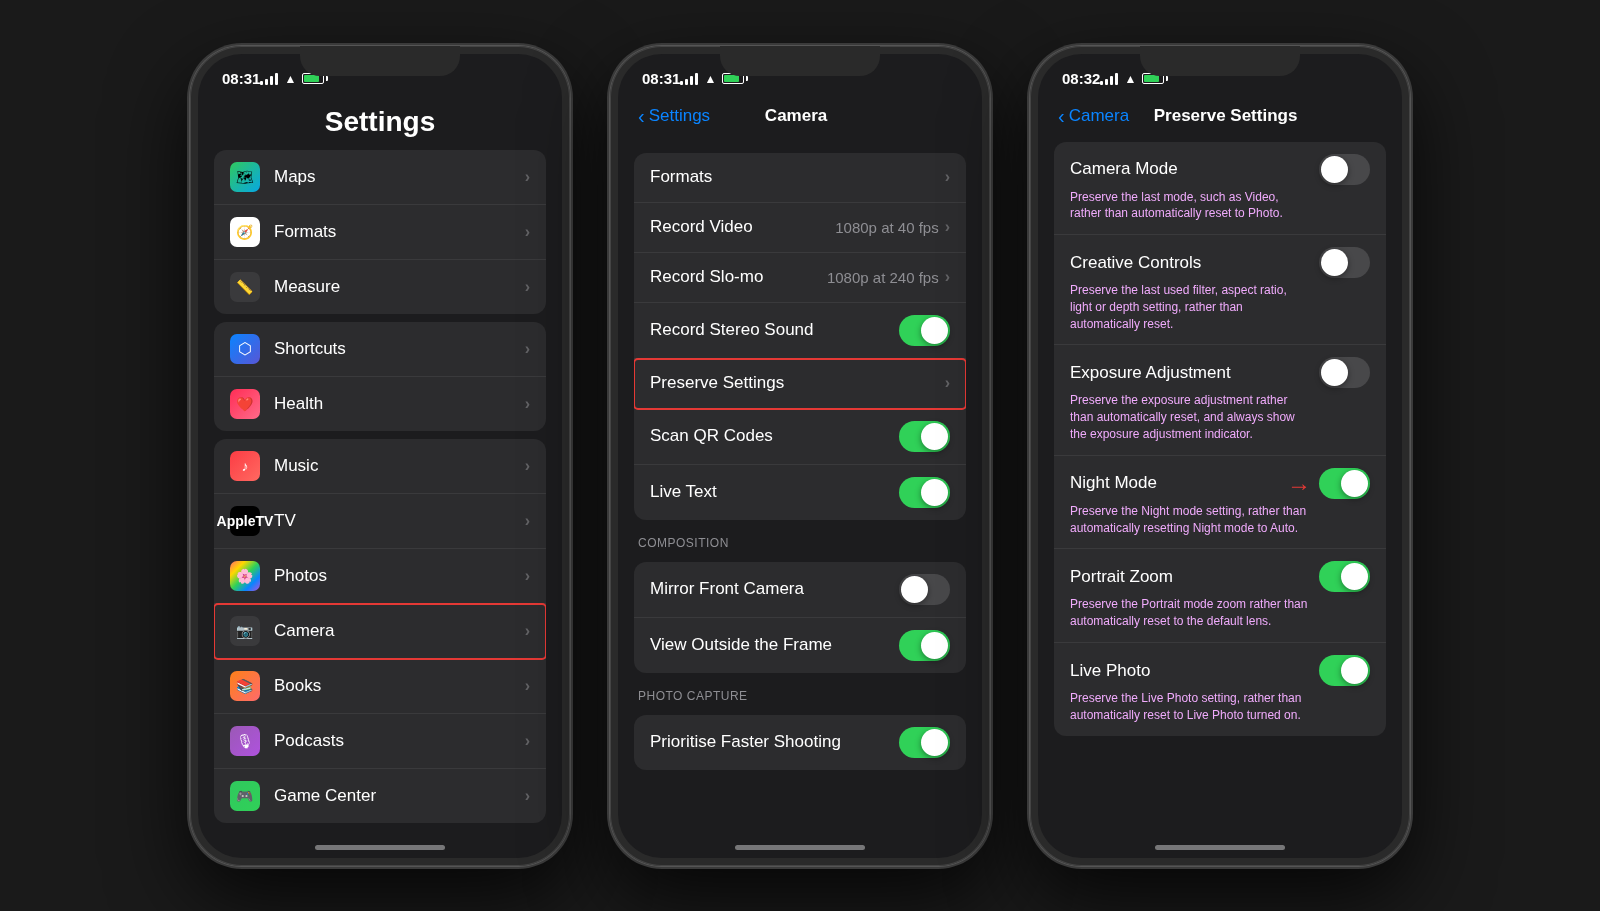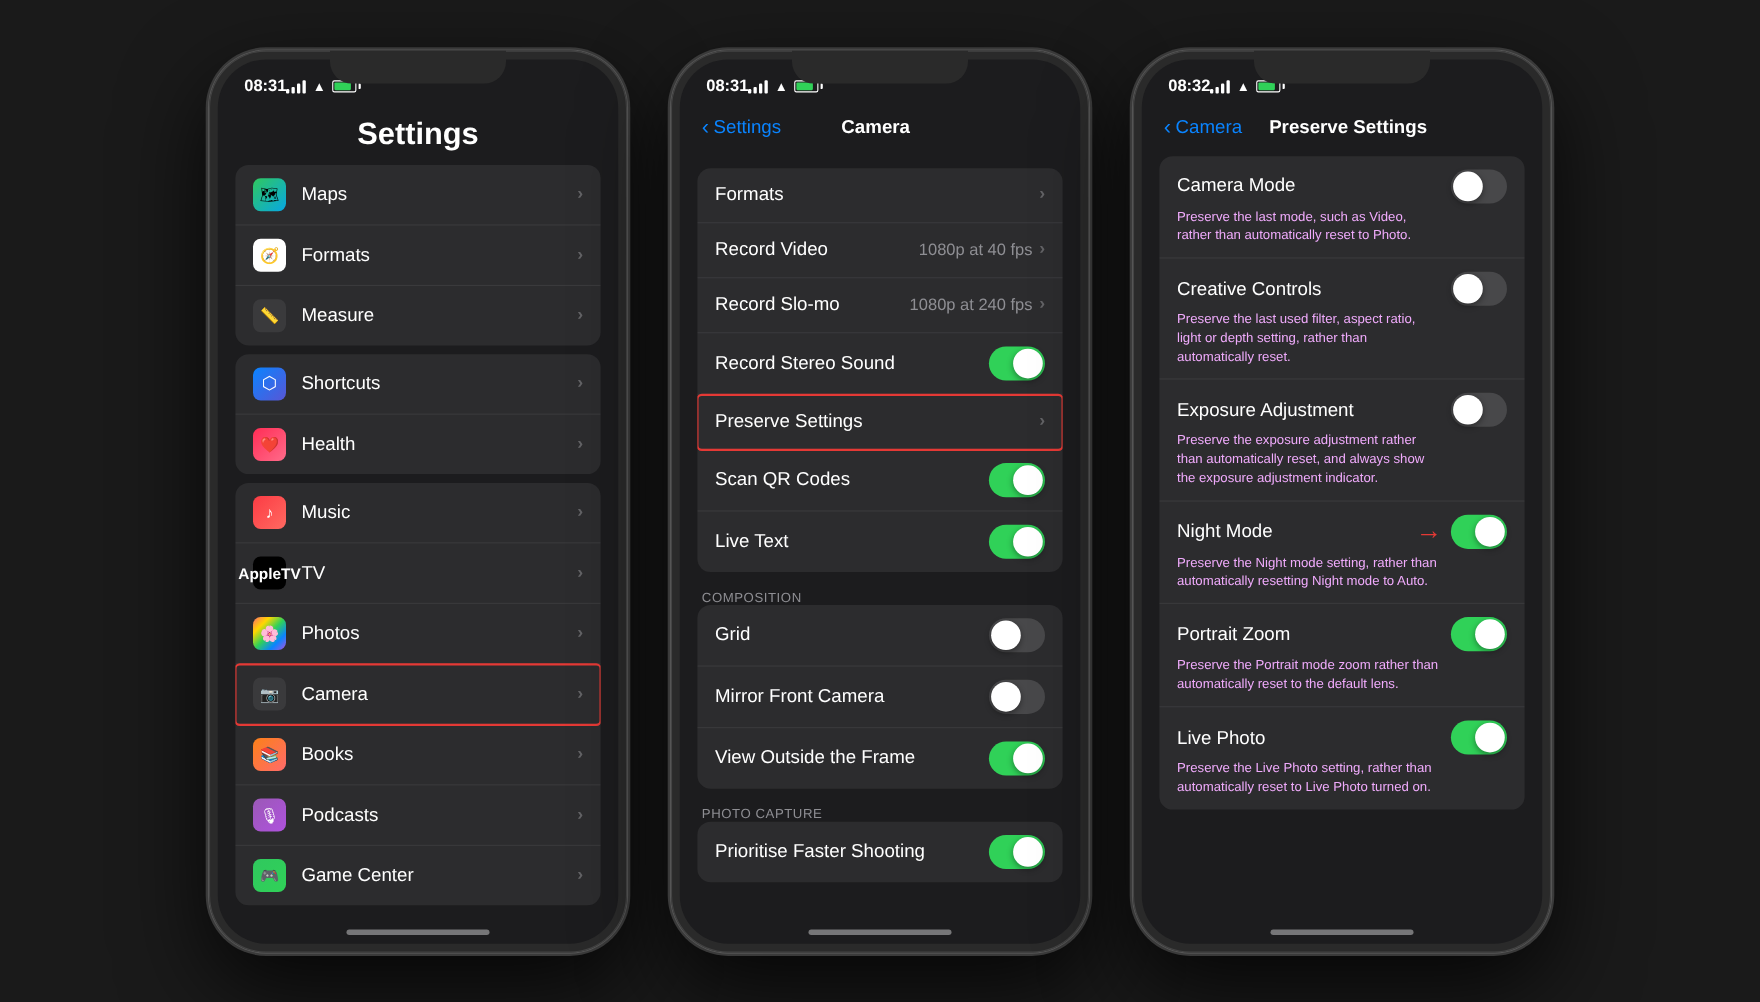--- a/index.html
+++ b/index.html
@@ -169,21 +169,21 @@
       font-size: 17px;
       font-weight: 600;
     }
 
     .section-label {
       font-size: 12px;
       font-weight: 500;
       color: #8e8e93;
       text-transform: uppercase;
       letter-spacing: 0.5px;
-      padding: 8px 20px 0;
+      padding: 8px 20px 12px;
     }
 
     .settings-group {
       background: #2c2c2e;
       margin: 0 16px 8px;
       border-radius: 12px;
       overflow: hidden;
     }
 
     .settings-item {
@@ -544,26 +544,20 @@
               <span class="item-label">Live Text</span>
               <div class="toggle on">
                 <div class="toggle-knob"></div>
               </div>
             </div>
           </div>
 
           <div class="section-label">COMPOSITION</div>
           <div class="settings-group">
             <div class="settings-item">
-              <span class="item-label">Grid</span>
-              <div class="toggle off">
-                <div class="toggle-knob"></div>
-              </div>
-            </div>
-            <div class="settings-item">
               <span class="item-label">Mirror Front Camera</span>
               <div class="toggle off">
                 <div class="toggle-knob"></div>
               </div>
             </div>
             <div class="settings-item">
               <span class="item-label">View Outside the Frame</span>
               <div class="toggle on">
                 <div class="toggle-knob"></div>
               </div>

